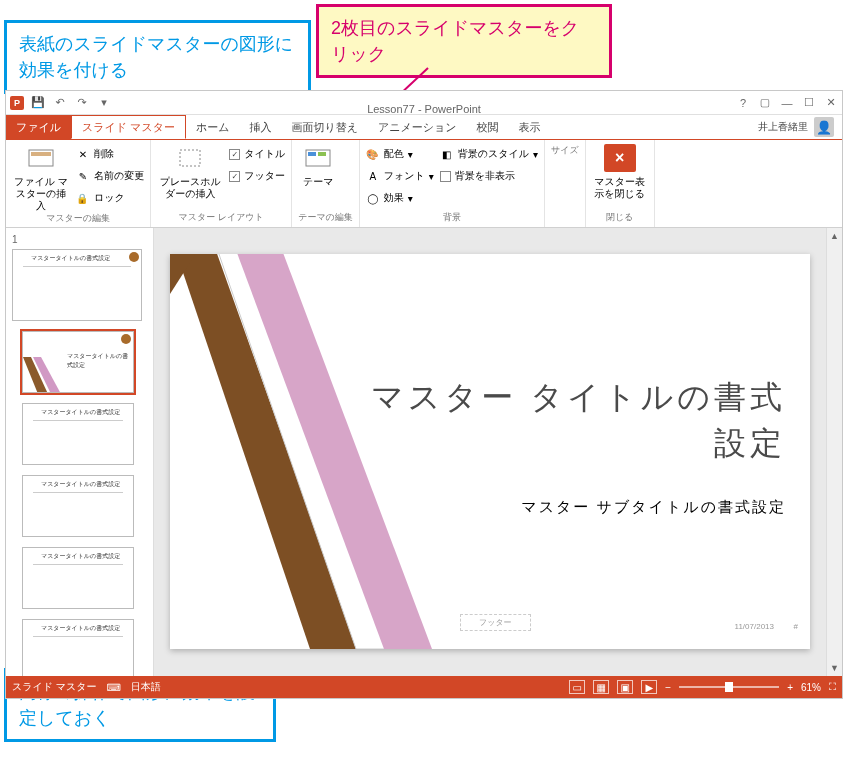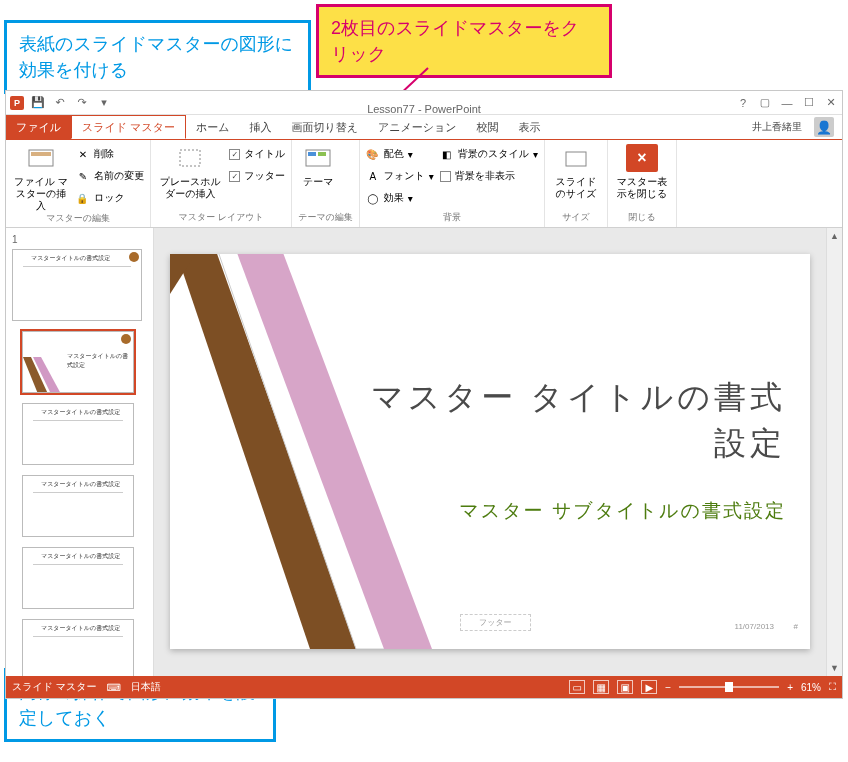--- a/index.html
+++ b/index.html
@@ -1,41 +1,41 @@
 <!DOCTYPE html>
 <html><head>
 <meta charset="utf-8">
 <style>
   * { box-sizing: border-box; margin: 0; padding: 0; font-family: "Meiryo UI", "Yu Gothic UI", sans-serif; }
   body { width: 848px; height: 762px; background: #fff; position: relative; }
 
   
   .callout { position: absolute; padding: 8px 12px; font-size: 18px; line-height: 1.45; }
   .callout-blue { border: 3px solid #0099e5; background: #fff; color: #0099e5; }
-  .callout-pink { border: 3px solid #d6006c; background: #fde047; color: #d6006c; }
+  .callout-pink { border: 3px solid #d6006c; background: #fef9c3; color: #d6006c; }
   .callout-line { position: absolute; pointer-events: none; }
 
   
   .app { position: absolute; left: 5px; top: 90px; width: 838px; height: 609px; background: #fff; border: 1px solid #c8c8c8; display: flex; flex-direction: column; }
 
   
   .titlebar { height: 24px; background: #fff; display: flex; align-items: center; position: relative; border-bottom: 1px solid #e0e0e0; }
   .titlebar-left { display: flex; align-items: center; gap: 6px; padding-left: 4px; }
   .app-icon { width: 14px; height: 14px; background: #d24726; color: #fff; display: flex; align-items: center; justify-content: center; font-size: 9px; font-weight: bold; border-radius: 2px; }
   .qat-btn { width: 16px; height: 16px; display: flex; align-items: center; justify-content: center; color: #666; font-size: 11px; }
   .title-center { position: absolute; left: 50%; transform: translateX(-50%); font-size: 11px; color: #666; margin-top: 12px; }
   .titlebar-right { position: absolute; right: 4px; display: flex; align-items: center; gap: 8px; color: #666; font-size: 11px; }
   .win-btn { width: 14px; height: 14px; display: flex; align-items: center; justify-content: center; }
 
   
   .tabs { height: 25px; display: flex; align-items: stretch; background: #fff; border-bottom: 1px solid #d24726; }
   .tab { padding: 0 10px; font-size: 11px; display: flex; align-items: center; color: #444; cursor: pointer; }
   .tab-file { background: #d24726; color: #fff; }
   .tab-active { color: #d24726; border: 1px solid #d24726; border-bottom: 1px solid #fff; background: #fff; }
-  .user-area { margin-left: auto; padding: 0 8px; font-size: 10px; display: flex; align-items: center; gap: 12px; color: #444; }
+  .user-area { margin-left: auto; padding: 0 8px; font-size: 10px; display: flex; align-items: center; gap: 6px; color: #444; }
   .user-pic { width: 20px; height: 20px; background: #ccc; border-radius: 2px; display:flex;align-items:center;justify-content:center;font-size:13px;color:#888; }
 
   
   .ribbon { height: 88px; background: #fff; display: flex; border-bottom: 1px solid #d0d0d0; font-size: 10px; }
   .rgroup { display: flex; flex-direction: column; border-right: 1px solid #e4e4e4; padding: 4px 6px 0 6px; }
   .rgroup-body { flex: 1; display: flex; gap: 6px; align-items: flex-start; }
   .rgroup-label { height: 16px; text-align: center; color: #777; font-size: 9px; }
   .rbtn-large { display: flex; flex-direction: column; align-items: center; gap: 4px; width: 58px; }
   .rbtn-large .ricon { width: 32px; height: 28px; display:flex;align-items:center;justify-content:center; }
   .rbtn-large .rlabel { text-align: center; line-height: 1.2; }
@@ -53,21 +53,21 @@
   .thumb.master { margin-left: 2px; width: 130px; height: 72px; }
   .thumb.selected { outline: 2px solid #d24726; }
   .thumb-inner { width:100%; height:100%; position:relative; overflow:hidden; }
   .thumb-title { position:absolute; top:4px; left:18px; font-size:6px; color:#333; }
   .thumb-badge { position:absolute; top:2px; right:2px; width:10px;height:10px; background:#a86b2b;border-radius:50%; }
   .thumb-line { position:absolute; top:16px; left:10px; right:10px; height:1px; background:#ccc; }
 
   .canvas-area { flex: 1; background: #e9e9e9; display: flex; align-items: flex-start; justify-content: center; padding: 26px 14px; overflow: auto; position: relative; }
   .slide { width: 640px; height: 395px; background: #fff; box-shadow: 0 2px 6px rgba(0,0,0,0.25); position: relative; overflow: hidden; }
   .slide-title { position: absolute; right: 24px; top: 120px; width: 450px; text-align: right; font-size: 32px; color: #4a4a4a; letter-spacing: 4px; line-height: 1.45; }
-  .slide-sub { position: absolute; right: 24px; top: 244px; font-size: 19px; color: #4d7c0f; letter-spacing: 2px; }
+  .slide-sub { position: absolute; right: 24px; top: 244px; font-size: 15px; color: #000000; letter-spacing: 2px; }
   .slide-footer { position: absolute; bottom: 18px; left: 290px; font-size: 8px; color: #999; border:1px dashed #ccc; padding:2px 18px; }
   .slide-date { position: absolute; bottom: 18px; right: 36px; font-size: 8px; color: #999; }
   .slide-pagenum { position: absolute; bottom: 18px; right: 12px; font-size: 8px; color: #999; }
 
   .vscroll { width: 16px; background: #f0f0f0; border-left: 1px solid #ddd; position: relative; }
   .vscroll .arrow { position: absolute; left: 0; right: 0; height: 16px; display:flex;align-items:center;justify-content:center;font-size:9px;color:#666; }
   .vscroll .arrow.up { top:0; } .vscroll .arrow.down { bottom:0; }
 
   
   .status { height: 22px; background: #d24726; color: #fff; display: flex; align-items: center; font-size: 10px; padding: 0 6px; }
@@ -208,30 +208,20 @@
           <div class="rbtn-small">
               <span class="checkbox"></span>
               <span>背景を非表示</span>
             </div>
         </div>
       </div>
       <div class="rgroup-label">背景</div>
     </div>
 
     <div class="rgroup">
-      <div class="rgroup-body">
-        <div class="rbtn-large" style="width:50px">
-          <div class="ricon">
-              <svg class="ricon-svg">
-                <rect x="4" y="6" width="20" height="14" fill="#fff" stroke="#888"></rect>
-              </svg>
-            </div>
-          <div class="rlabel">スライドのサイズ</div>
-        </div>
-      </div>
       <div class="rgroup-label">サイズ</div>
     </div>
 
     <div class="rgroup">
       <div class="rgroup-body">
         <div class="rbtn-large" style="width:56px">
           <div class="close-x">×</div>
           <div class="rlabel">マスター表示を閉じる</div>
         </div>
       </div>

